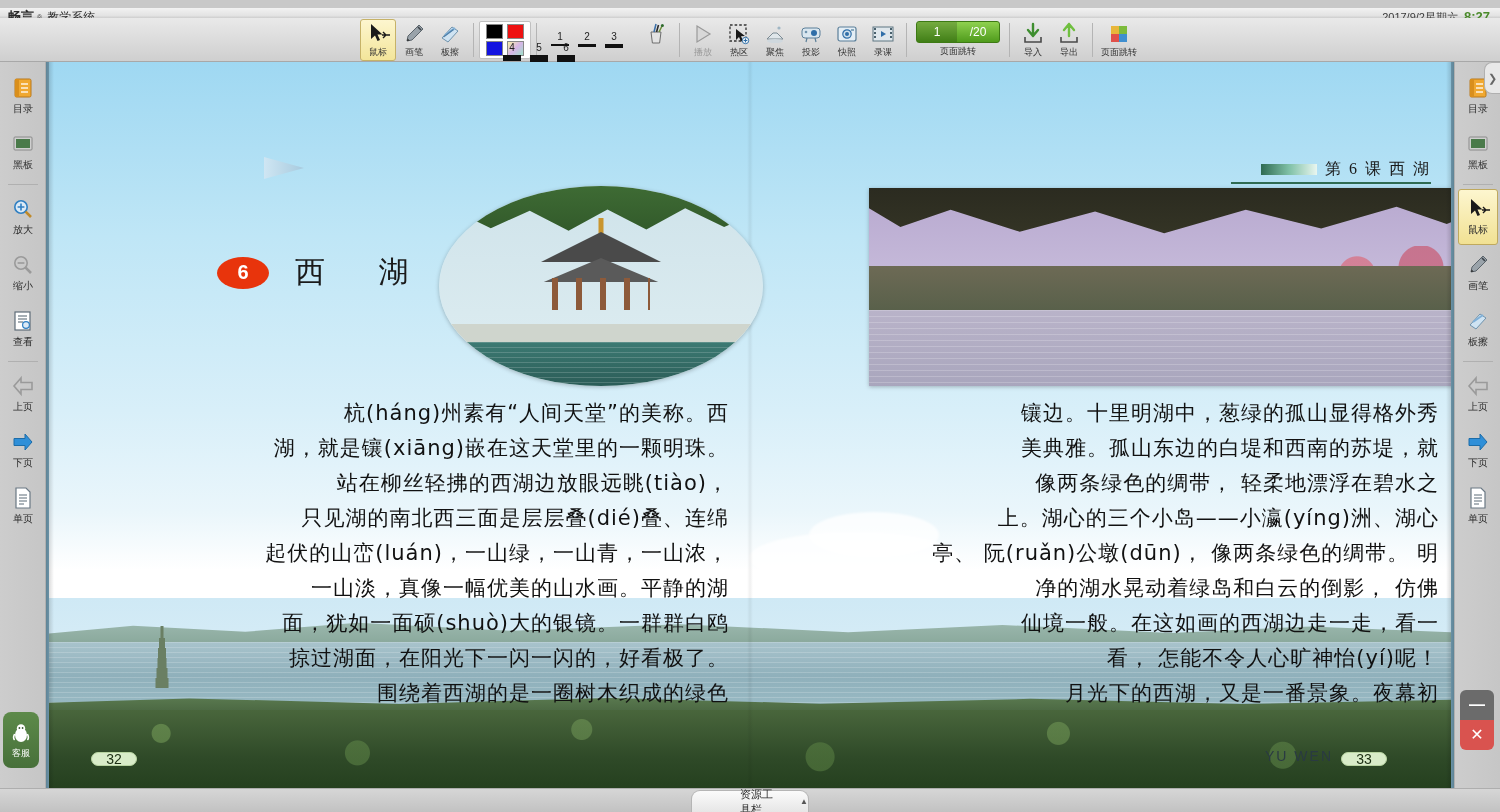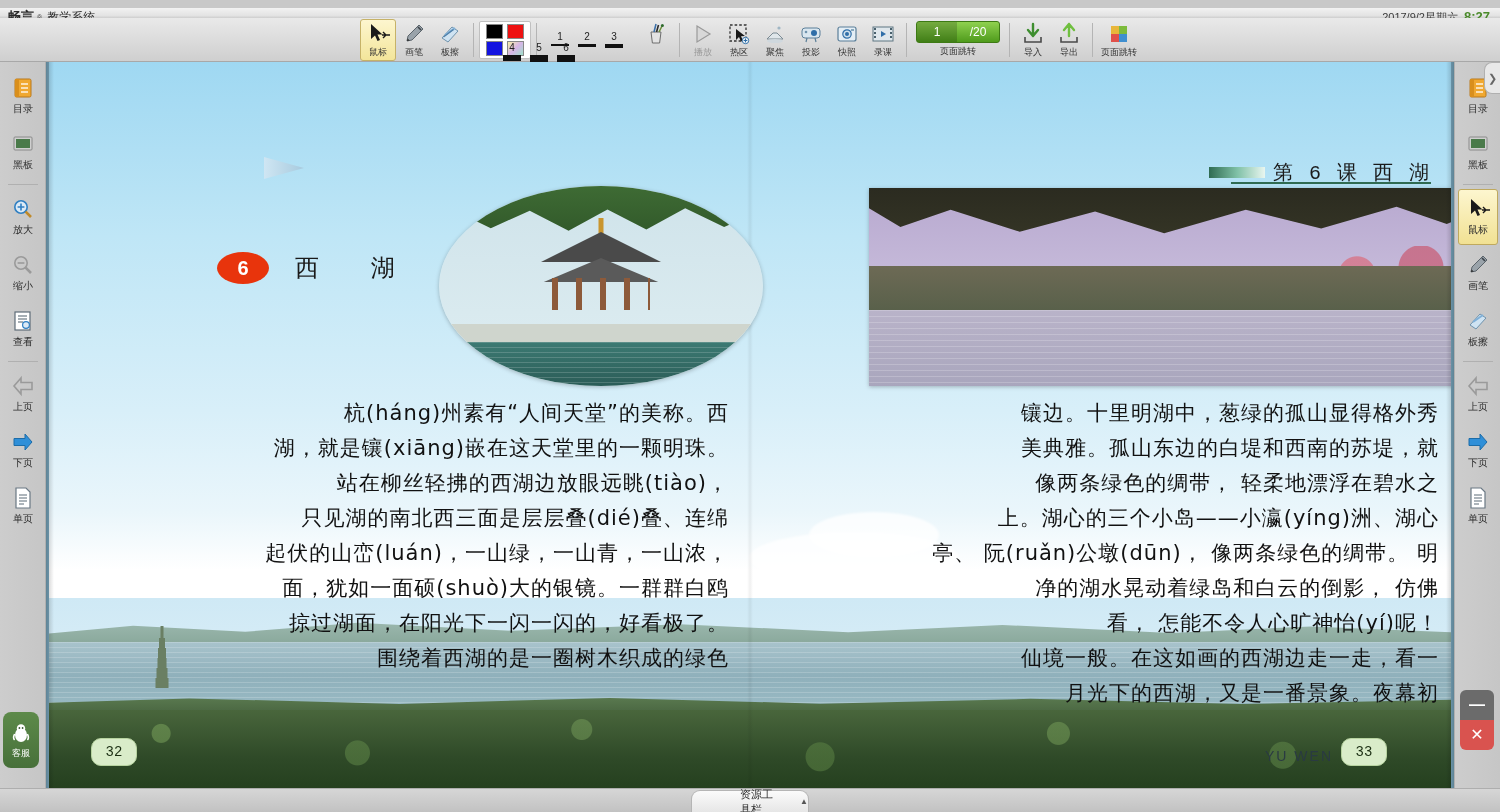--- a/index.html
+++ b/index.html
@@ -164,29 +164,29 @@
     border:2px solid #e7c63c; position:relative; flex:none;
   }
   .kewen-emblem::after { content:''; position:absolute; left:50%; bottom:2px; transform:translateX(-50%);
     width:18px; height:9px; border-radius:0 0 10px 10px; background:#5aa53a; }
   .kewen .txt { font-size:22px; font-weight:bold; color:#1a1a1a; letter-spacing:4px; font-family:"DejaVu Sans", sans-serif;}
   .kewen-tail { position:absolute; left:215px; top:95px; width:40px; height:22px;
      background:linear-gradient(90deg,#cfe6f3,#a7cade); clip-path: polygon(0 0,100% 50%,0 100%); }
 
   .lesson-tag { position:absolute; right:20px; top:97px; display:flex; align-items:center; gap:8px; }
   .lesson-tag .bar { width:56px; height:11px; background:linear-gradient(90deg,#2f6b52,#7fc0a6,#e9f6f0); }
-  .lesson-tag .t { font-size:20px; color:#1a1a1a; letter-spacing:2px; font-family:Liberation Mono, monospace;}
+  .lesson-tag .t { font-size:16px; color:#1a1a1a; letter-spacing:2px; font-family:Liberation Serif, serif;}
   .lesson-tag-rule { position:absolute; right:20px; top:120px; width:200px; height:2px; background:#2f6b52; }
 
   
   .title-row { position:absolute; left:168px; top:190px; display:flex; align-items:center; gap:26px; }
   .num-oval { width:52px; height:32px; border-radius:50%; background:#e8340c;
     display:flex; align-items:center; justify-content:center; }
   .num-oval span { color:#fff; font-size:20px; font-weight:bold; }
-  .title-cn { font-size:24px; color:#1a1a1a; letter-spacing:22px; font-family:"DejaVu Sans", sans-serif; }
+  .title-cn { font-size:30px; color:#1a1a1a; letter-spacing:22px; font-family:"DejaVu Sans", sans-serif; }
 
   
   .photo-oval {
     position:absolute; left:390px; top:124px; width:324px; height:200px;
     border-radius:50%; overflow:hidden; box-shadow:0 1px 4px rgba(0,0,0,.25);
   }
   .photo-rect {
     position:absolute; left:820px; top:126px; width:628px; height:198px;
     overflow:hidden; box-shadow:0 1px 4px rgba(0,0,0,.25);
   }
@@ -224,23 +224,23 @@
 
   
   .col { position:absolute; font-family:"DejaVu Sans", sans-serif; color:#111; }
   .col p { font-size:21px; line-height:35px; letter-spacing:1px; white-space:nowrap;text-align:right; }
   .col p.indent { text-indent:44px; }
   .col.left { left:120px; top:334px; width:560px; }
   .col.right { left:810px; top:334px; width:580px; }
 
   
   .pgnum {
-    position:absolute; bottom:22px; min-width:46px; height:28px; border-radius:10px;
+    position:absolute; bottom:22px; min-width:46px; height:14px; border-radius:10px;
     background:#d9ecc9; border:1px solid #b7d3a0; display:flex; align-items:center; justify-content:center;
-    font-size:14px; color:#1b2e12;font-family:Liberation Mono, monospace;
+    font-size:14px; color:#1b2e12;
   }
   .pgnum.l { left:42px; }
   .pgnum.r { right:64px; }
   .yuwen { position:absolute; right:118px; bottom:24px; font-size:14px; color:#2a3a42; letter-spacing:2px; }
 
   
   .spine { position:absolute; left:50%; top:0; width:6px; height:100%; transform:translateX(-50%);
      background:linear-gradient(90deg,rgba(0,0,0,0),rgba(0,0,0,.06),rgba(0,0,0,0)); }
 
   
@@ -786,34 +786,35 @@
         <div class="ph-water"></div>
         <div class="ph-trees"></div>
       </div>
 
       <div class="col left">
         <p class="indent">杭(háng)州素有“人间天堂”的美称。西</p>
         <p>湖，就是镶(xiāng)嵌在这天堂里的一颗明珠。</p>
         <p class="indent">站在柳丝轻拂的西湖边放眼远眺(tiào)，</p>
         <p>只见湖的南北西三面是层层叠(dié)叠、连绵</p>
         <p>起伏的山峦(luán)，一山绿，一山青，一山浓，</p>
+        <p>一山淡，真像一幅优美的山水画。平静的湖</p>
         <p>面，犹如一面硕(shuò)大的银镜。一群群白鸥</p>
         <p>掠过湖面，在阳光下一闪一闪的，好看极了。</p>
         <p class="indent">围绕着西湖的是一圈树木织成的绿色</p>
       </div>
 
       <div class="col right">
         <p>镶边。十里明湖中，葱绿的孤山显得格外秀</p>
         <p>美典雅。孤山东边的白堤和西南的苏堤，就</p>
         <p>像两条绿色的绸带， 轻柔地漂浮在碧水之</p>
         <p>上。湖心的三个小岛——小瀛(yíng)洲、湖心</p>
         <p>亭、 阮(ruǎn)公墩(dūn)， 像两条绿色的绸带。 明</p>
         <p>净的湖水晃动着绿岛和白云的倒影， 仿佛</p>
+        <p>仙境一般。在这如画的西湖边走一走，看一</p>
         <p>看， 怎能不令人心旷神怡(yí)呢！</p>
-        <p>仙境一般。在这如画的西湖边走一走，看一</p>
         <p class="indent">月光下的西湖，又是一番景象。夜幕初</p>
       </div>
 
       <div class="pgnum l">32</div>
       <div class="yuwen">YU WEN</div>
       <div class="pgnum r">33</div>
     </div>
   </div>
 
   <div class="page-shadow-l"></div>

